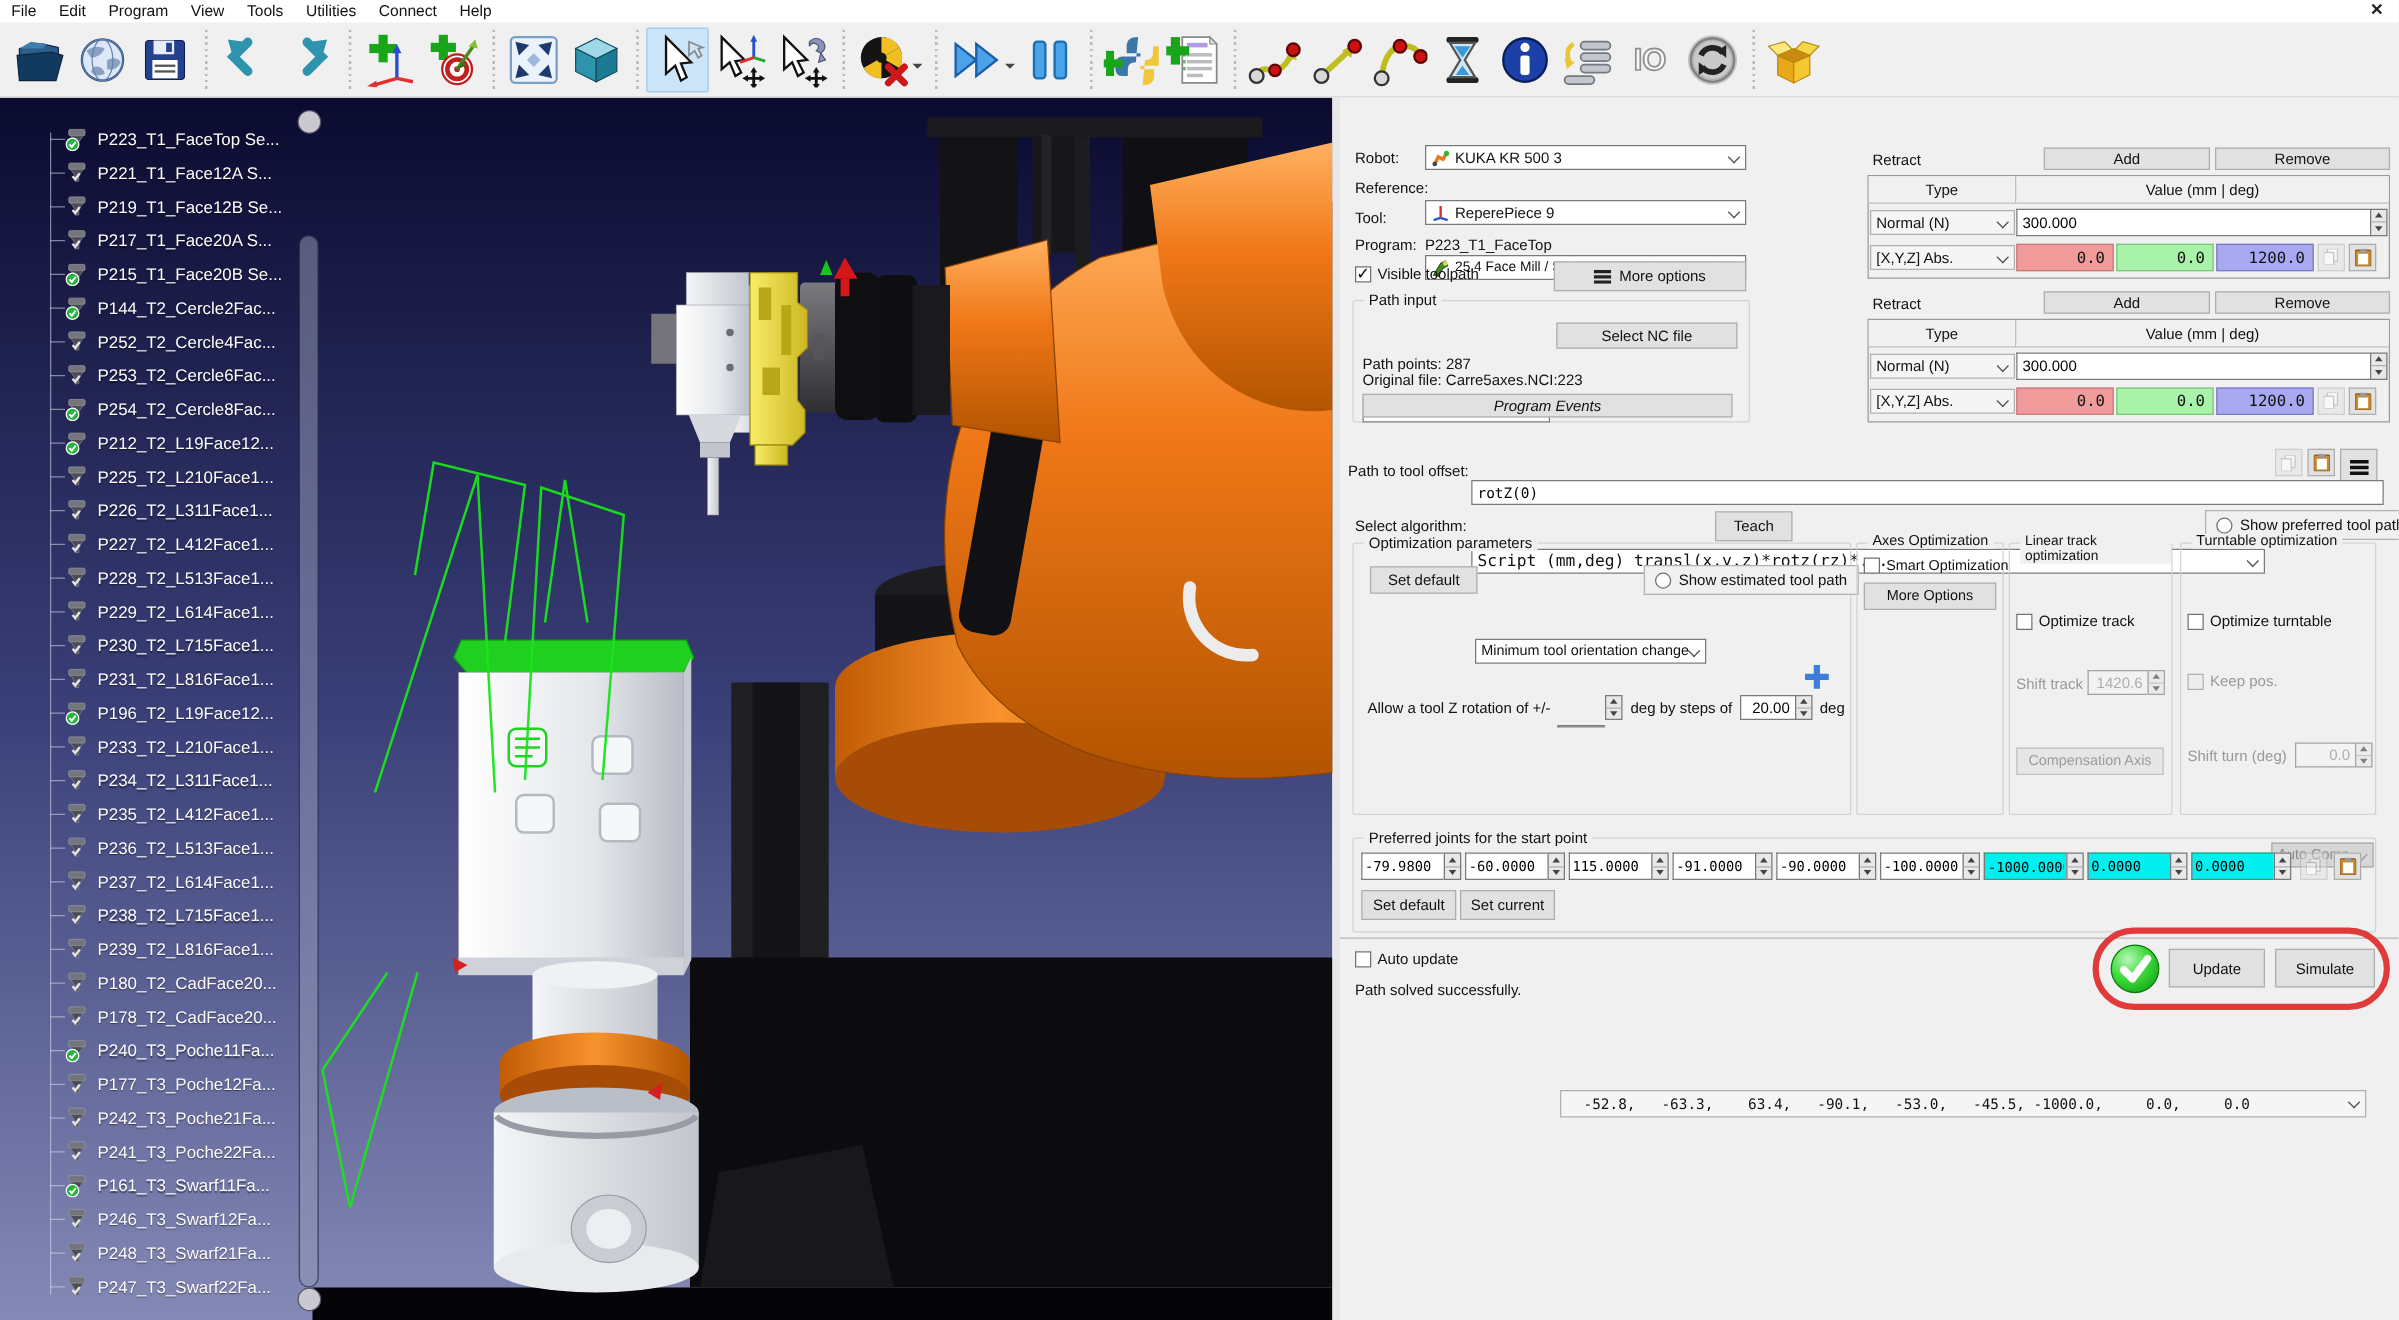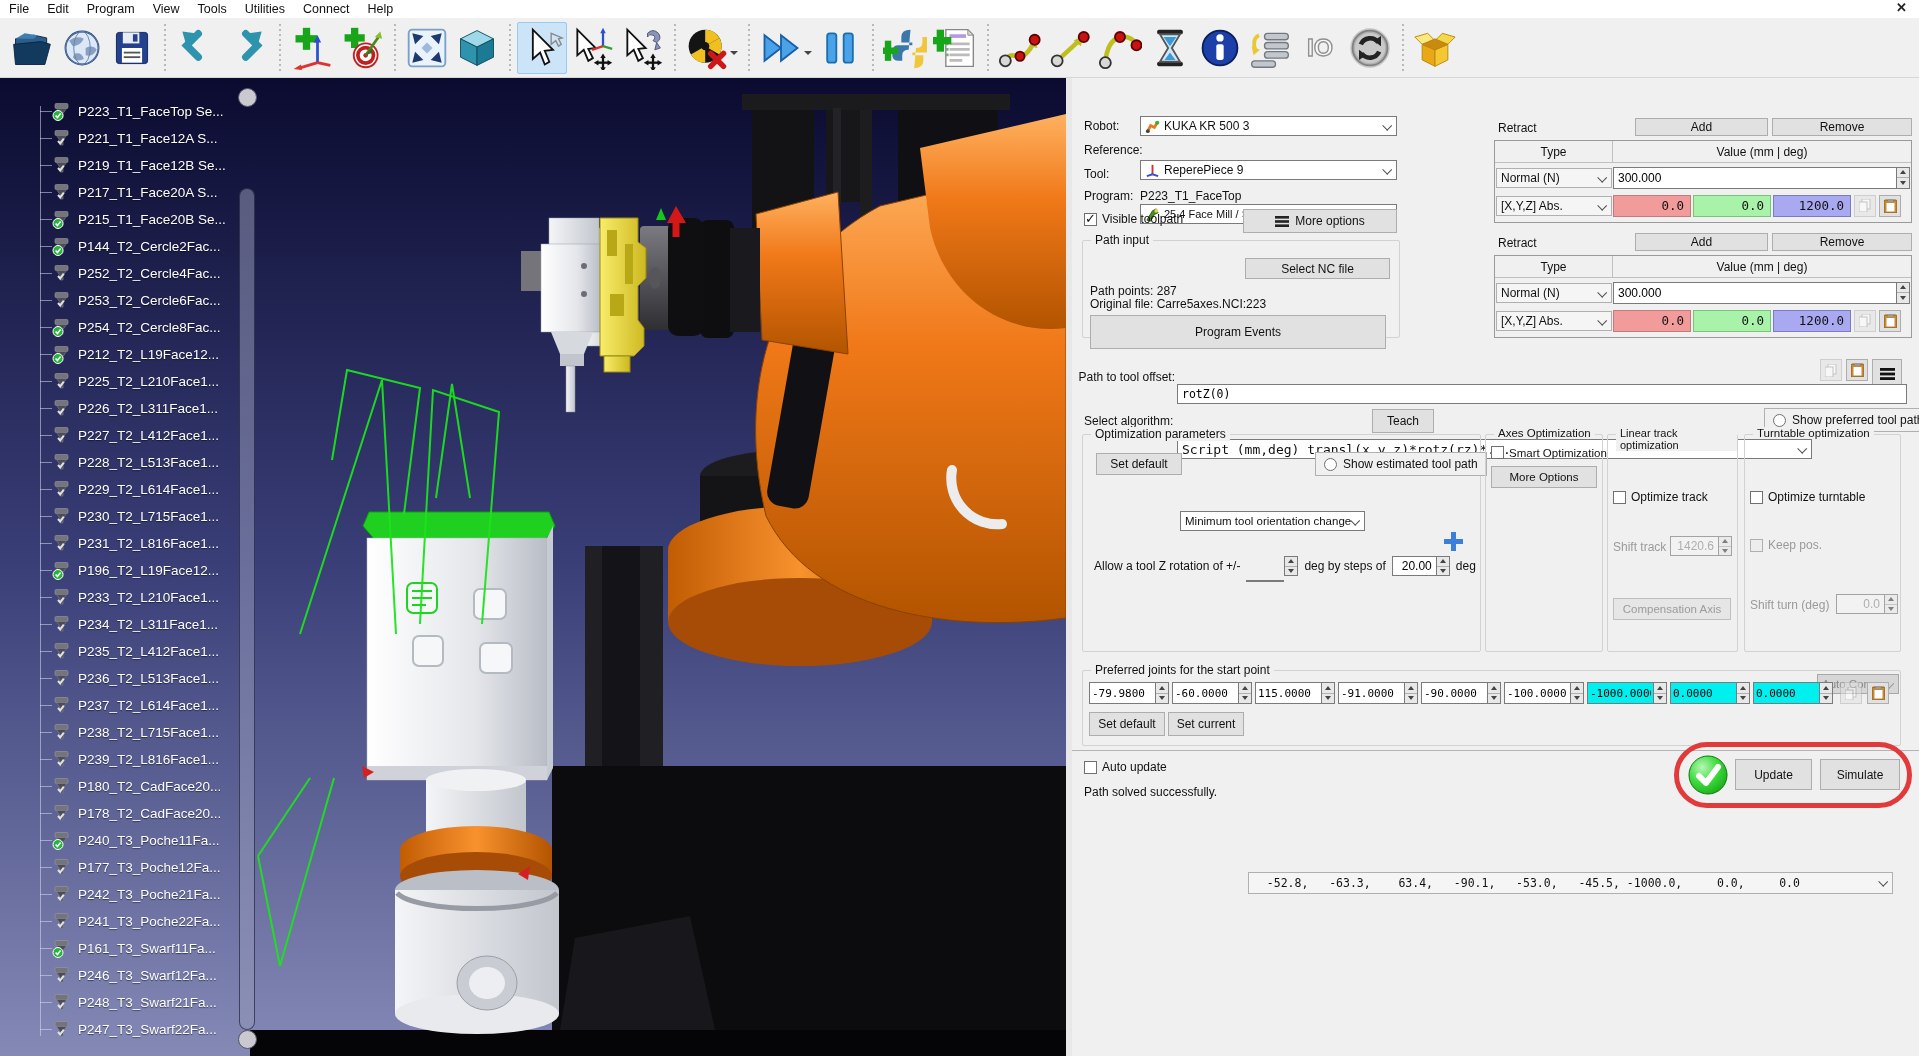--- a/index.html
+++ b/index.html
@@ -909,21 +909,21 @@
       </div>
       <div class="abs combo" style="left:18px; top:180px; width:150px;">
         <span>Select NC file</span>
           <span class="chev"></span>
       </div>
       <div class="abs btn" style="left:173px; top:180px; width:145px; height:21px;">
         <span>Select NC file</span>
       </div>
       <div class="abs lbl" style="left:18px; top:206px;">Path points: 287</div>
       <div class="abs lbl" style="left:18px; top:219px;">Original file: Carre5axes.NCI:223</div>
-      <div class="abs btn" style="left:18px; top:237px; width:296px; height:34px;">
+      <div class="abs btn" style="left:18px; top:237px; width:296px; height:19px;font-style:italic;">
         <span>Program Events</span>
       </div>
 
       <div class="abs lbl" style="left:426px; top:43px;">Retract</div>
       <div class="abs btn" style="left:563px; top:40px; width:133px; height:18px;">
           <span>Add</span>
         </div>
       <div class="abs btn" style="left:700px; top:40px; width:140px; height:18px;">
           <span>Remove</span>
         </div>

